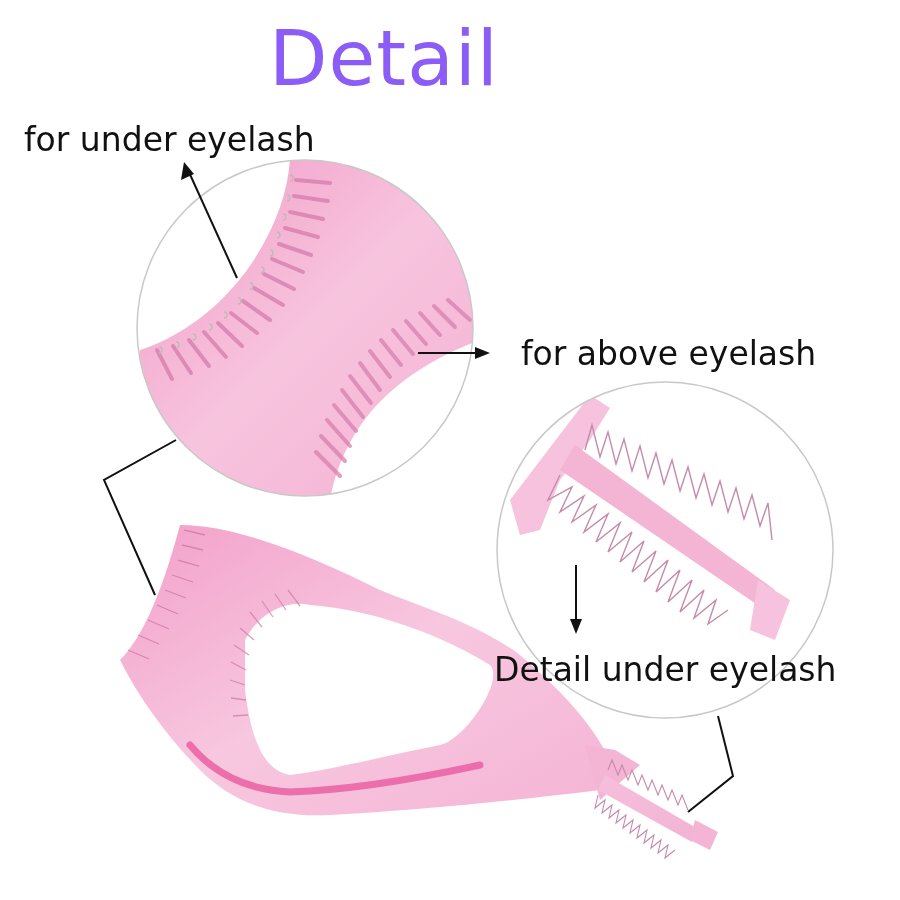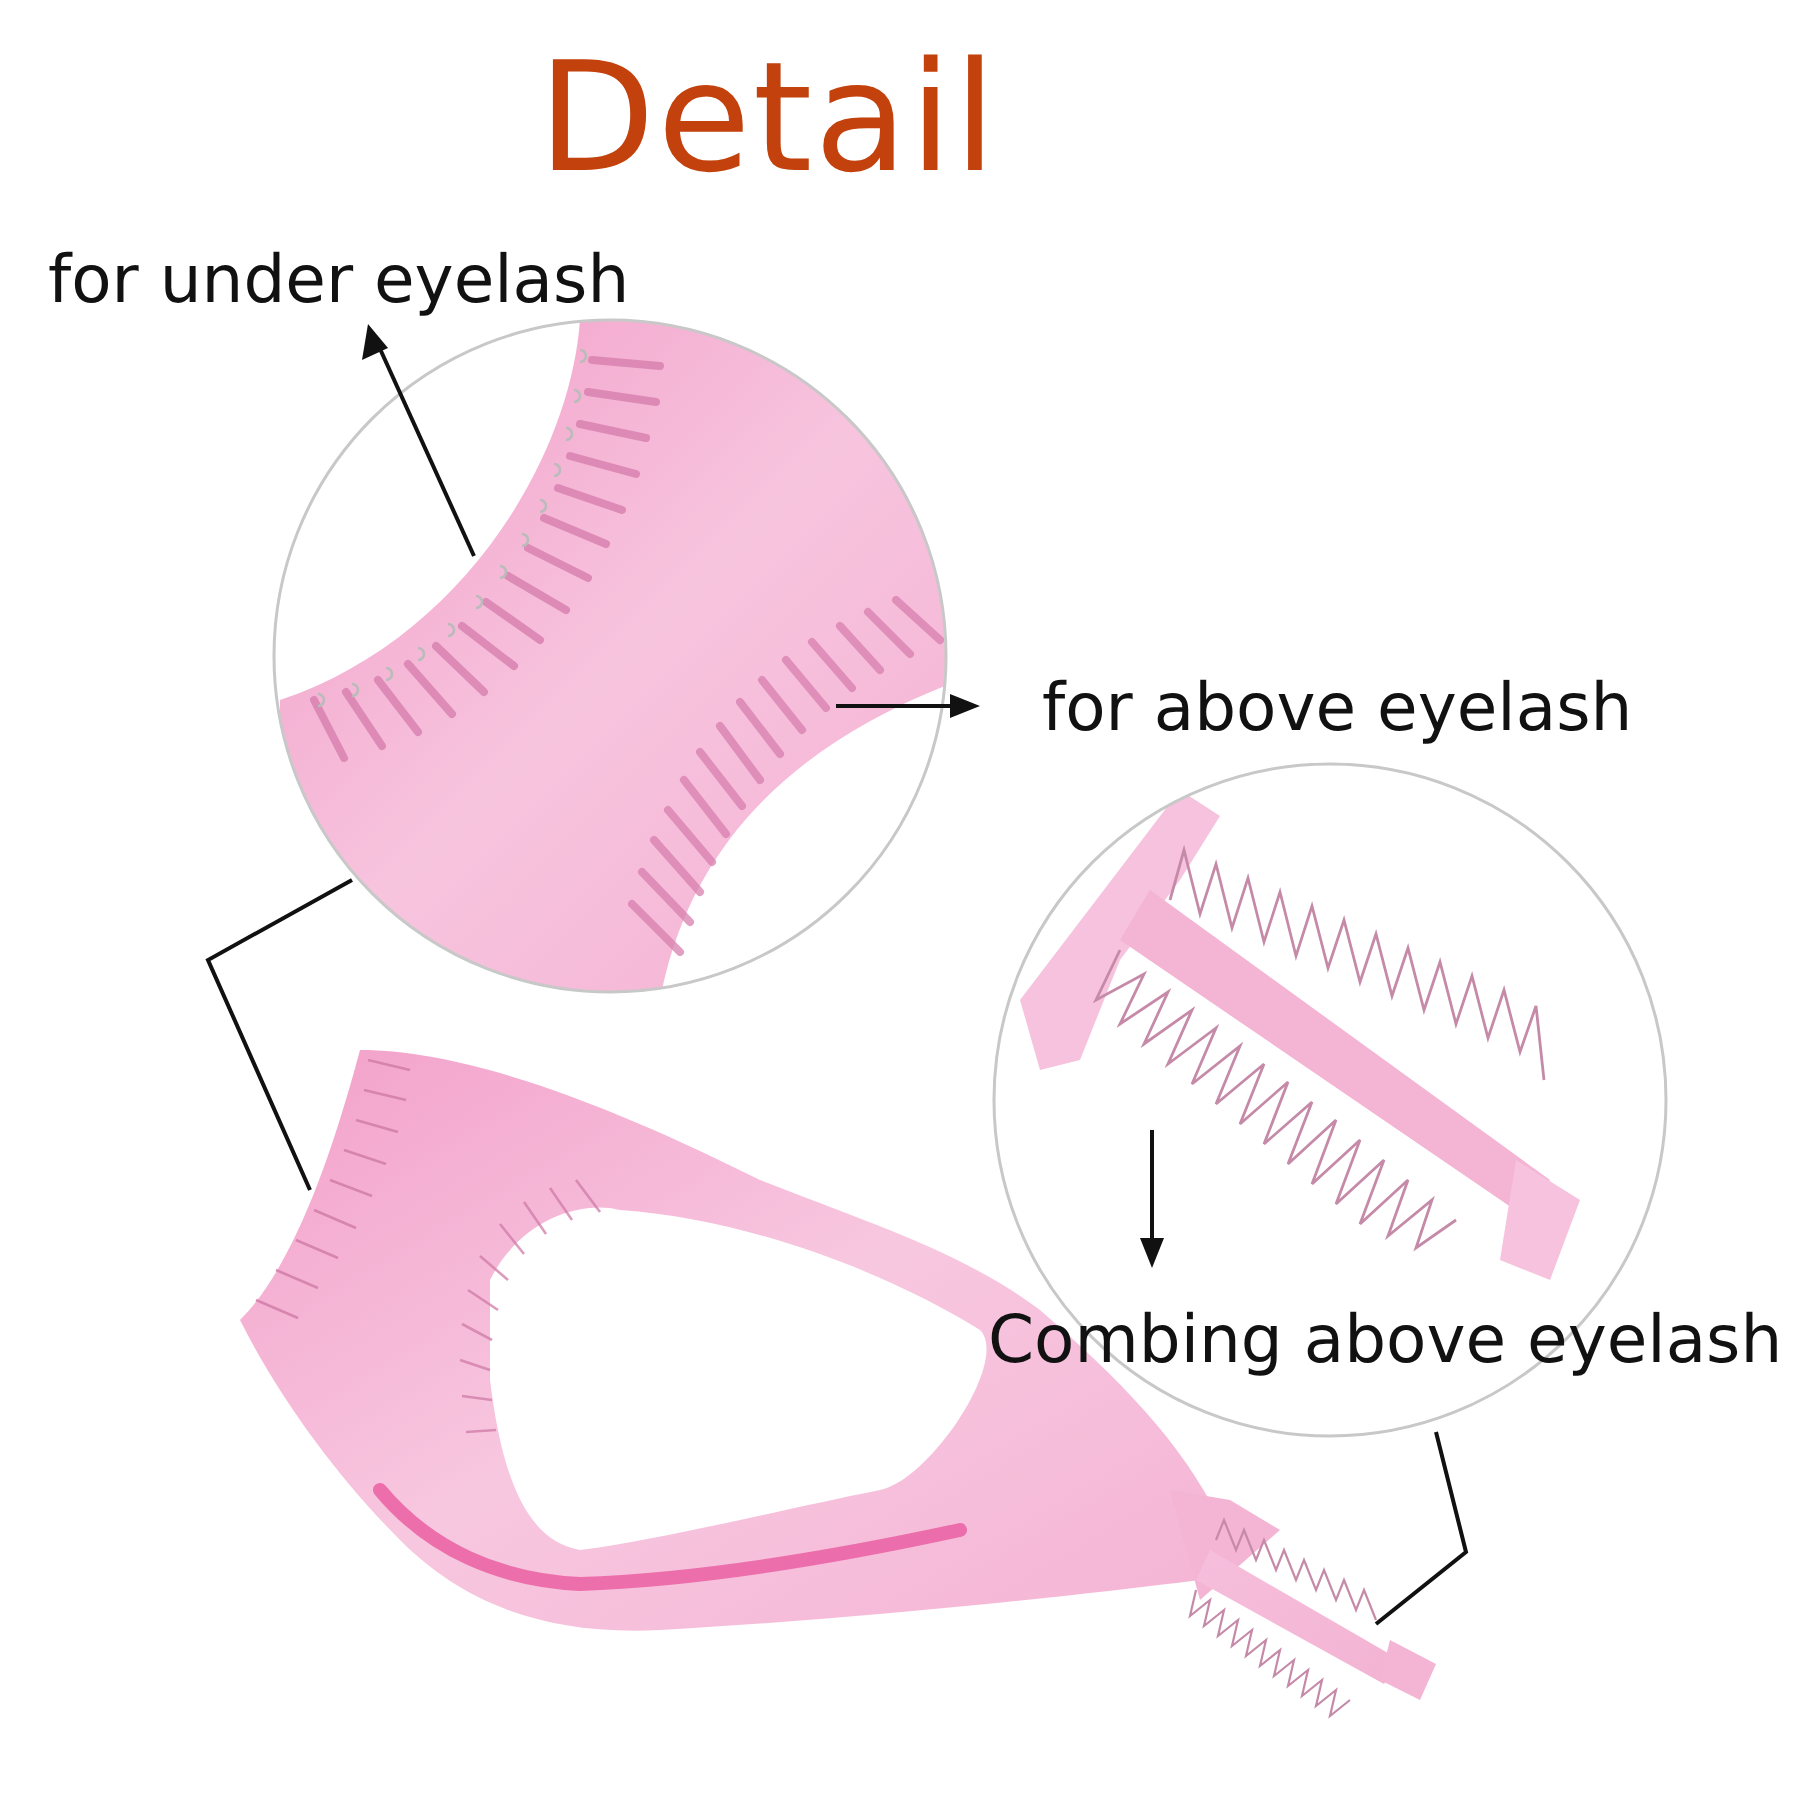--- a/index.html
+++ b/index.html
@@ -1,19 +1,19 @@
 <!DOCTYPE html>
 <html><head>
   <meta charset="utf-8">
   <style>
     html, body { margin: 0; padding: 0; background: #ffffff; }
     body { width: 900px; height: 900px; position: relative; overflow: hidden;
            font-family: "DejaVu Sans", sans-serif; color: #111; }
     .title { position: absolute; left: 0; width: 768px; top: 14px; text-align: center;
-             font-size: 76px; font-weight: 400; letter-spacing: 1px; color: #c2410c; }
+             font-size: 76px; font-weight: 400; letter-spacing: 1px; color: #8b5cf6; }
     .label { position: absolute; font-size: 33px; color: #111; white-space: nowrap; text-align: right; }
     #lbl-under { left: 24px; top: 120px; }
     #lbl-above { left: 521px; top: 334px; }
     #lbl-comb  { left: 494px; top: 650px; font-size: 33px; }
     svg.art { position: absolute; left: 0; top: 0; }
   </style>
 </head>
 <body>
 
 <svg class="art" width="900" height="900" viewBox="0 0 900 900">
@@ -164,13 +164,13 @@
   <g fill="#111">
     <polygon points="184,162 181,180 194,174"></polygon>
     <polygon points="490,353 475,347 475,359"></polygon>
     <polygon points="576,634 570,619 582,619"></polygon>
   </g>
 </svg>
 
 <div class="title">Detail</div>
 <div class="label" id="lbl-under">for under eyelash</div>
 <div class="label" id="lbl-above">for above eyelash</div>
-<div class="label" id="lbl-comb">Combing above eyelash</div>
+<div class="label" id="lbl-comb">Detail under eyelash</div>
 
 </body></html>

